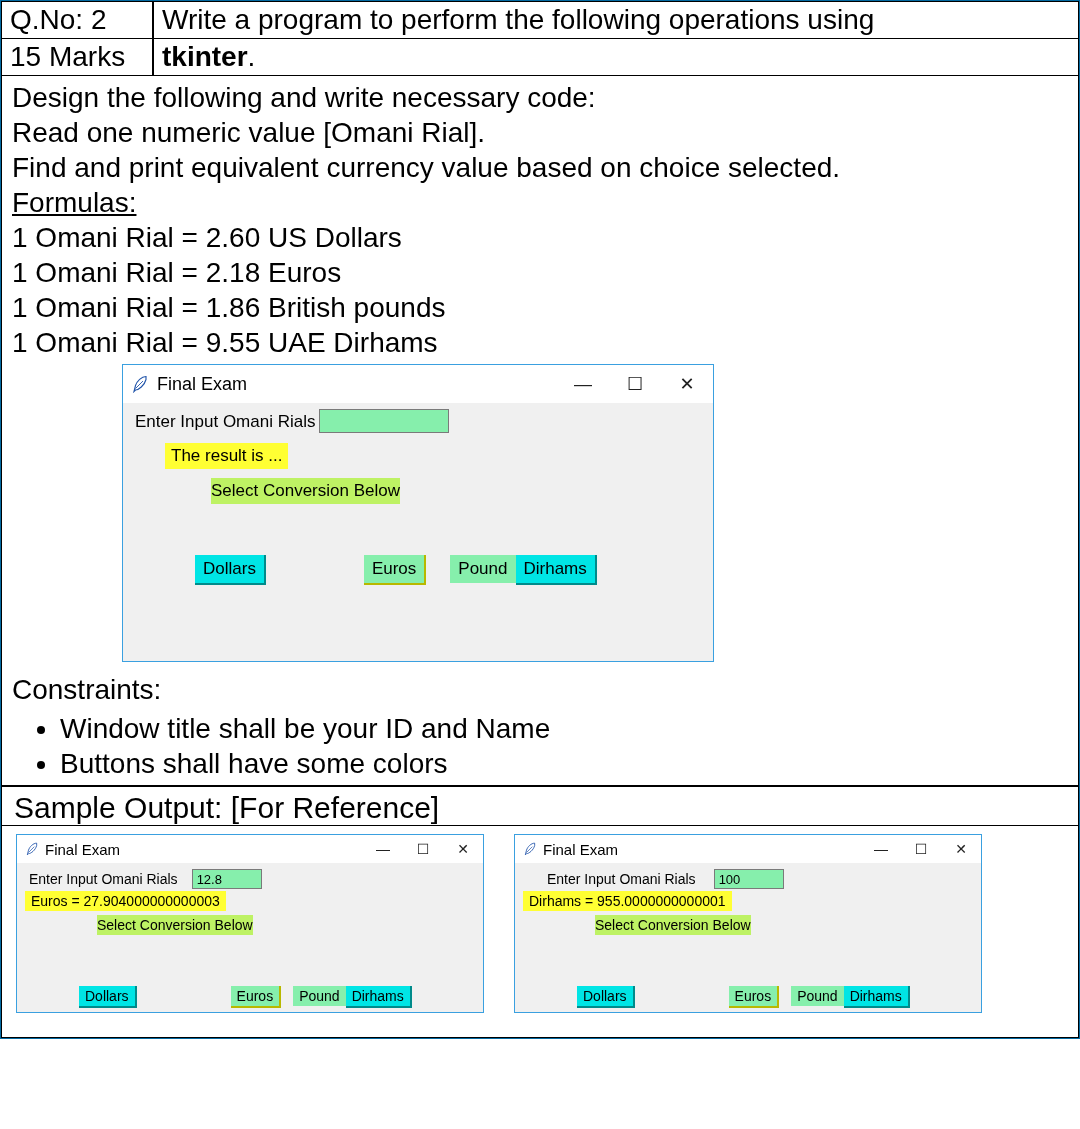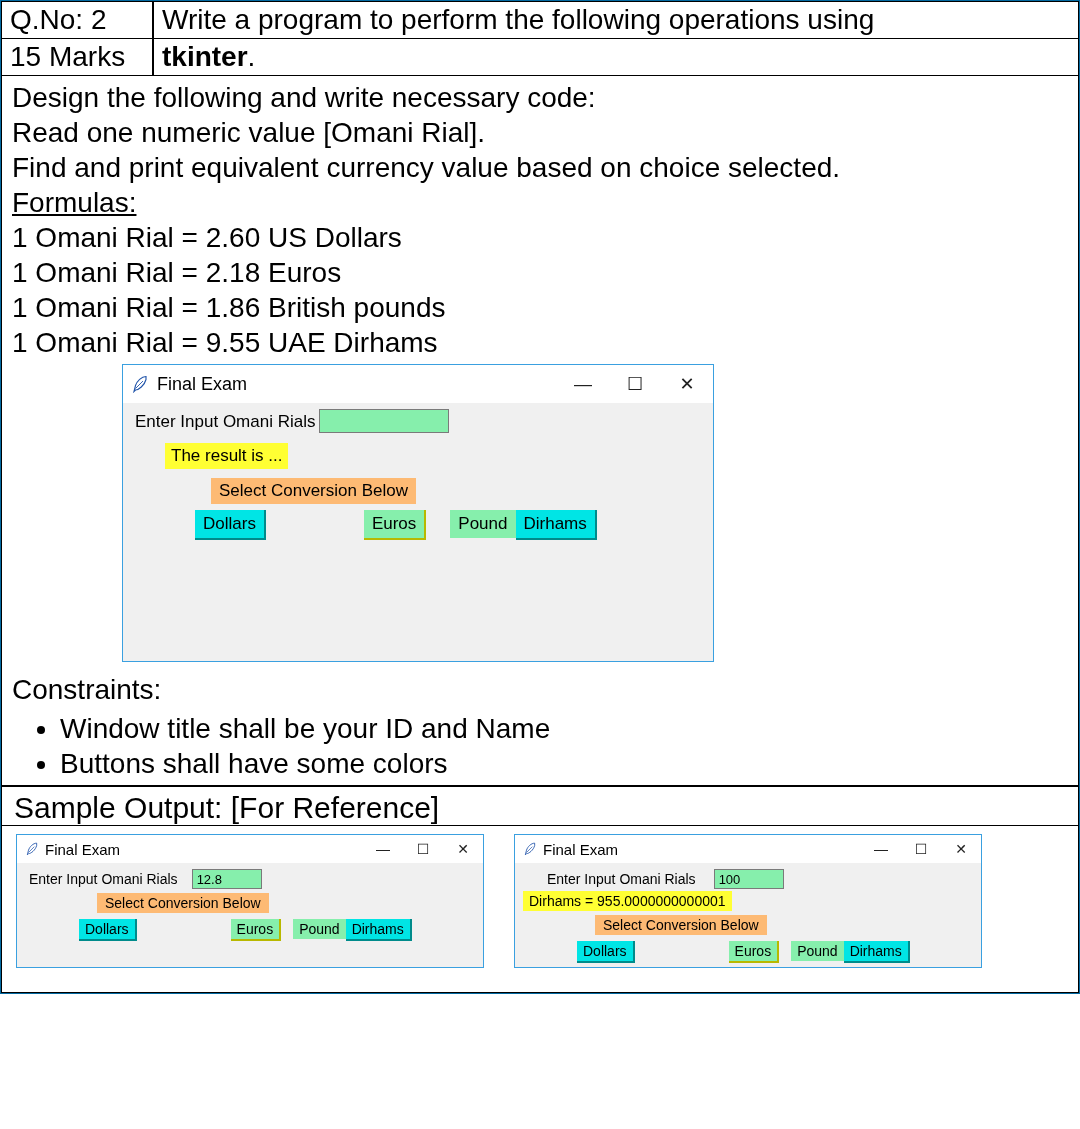--- a/index.html
+++ b/index.html
@@ -105,39 +105,40 @@
   .result {
     background: #ffff33;
     font-size: 17px;
     padding: 2px 6px;
     display: inline-block;
     margin-top: 2px;
     margin-left: 34px;
   }
   .tkwin.sm .result { font-size: 14px; margin-left: 0; }
   .selconv {
-    background: #fdba74;
-    font-size: 17px;
-    padding: 2px 8px;
+    background: #bef264;
+    font-size: 17px;
+    padding: 2px 0;
     display: inline-block;
     margin-top: 4px;
     margin-left: 80px;
   }
   .tkwin.sm .selconv { font-size: 14px; margin-left: 72px; }
   .btnrow {
     display: flex;
     align-items: flex-start;
     margin-top: 6px;
     gap: 0;
   }
   .tkbtn {
     font-size: 17px;
     padding: 3px 8px;
     border: none;
     position: relative;
+    margin-top: 45px;
   }
   .tkwin.sm .tkbtn { font-size: 14px; padding: 2px 6px; }
   .tkbtn.cyan { background: #00e5e5; }
   .tkbtn.yel  { background: #86efac; }
   .raised {
     box-shadow: 2px 2px 0 #008b8b, 2px 0 0 #008b8b, 0 2px 0 #008b8b;
   }
   .raised.yel {
     box-shadow: 2px 2px 0 #b8b800, 2px 0 0 #b8b800, 0 2px 0 #b8b800;
   }
@@ -231,20 +232,21 @@
           <span class="winbtn">☐</span>
           <span class="winbtn">✕</span>
         </span>
       </div>
       <div class="tk-body">
         <div class="tk-row">
           <span class="lbl">Enter Input Omani Rials</span>
           <span style="width:10px"></span>
           <span class="entry">12.8</span>
         </div>
+        <div><span class="result">Euros = 27.904000000000003</span></div>
         <div><span class="selconv">Select Conversion Below</span></div>
         <div class="btnrow">
           <span class="tkbtn cyan raised">Dollars</span>
           <span class="sp-lg"></span>
           <span class="tkbtn yel raised">Euros</span>
           <span class="sp-md"></span>
           <span class="tkbtn yel">Pound</span>
           <span class="tkbtn cyan raised">Dirhams</span>
         </div>
       </div>

